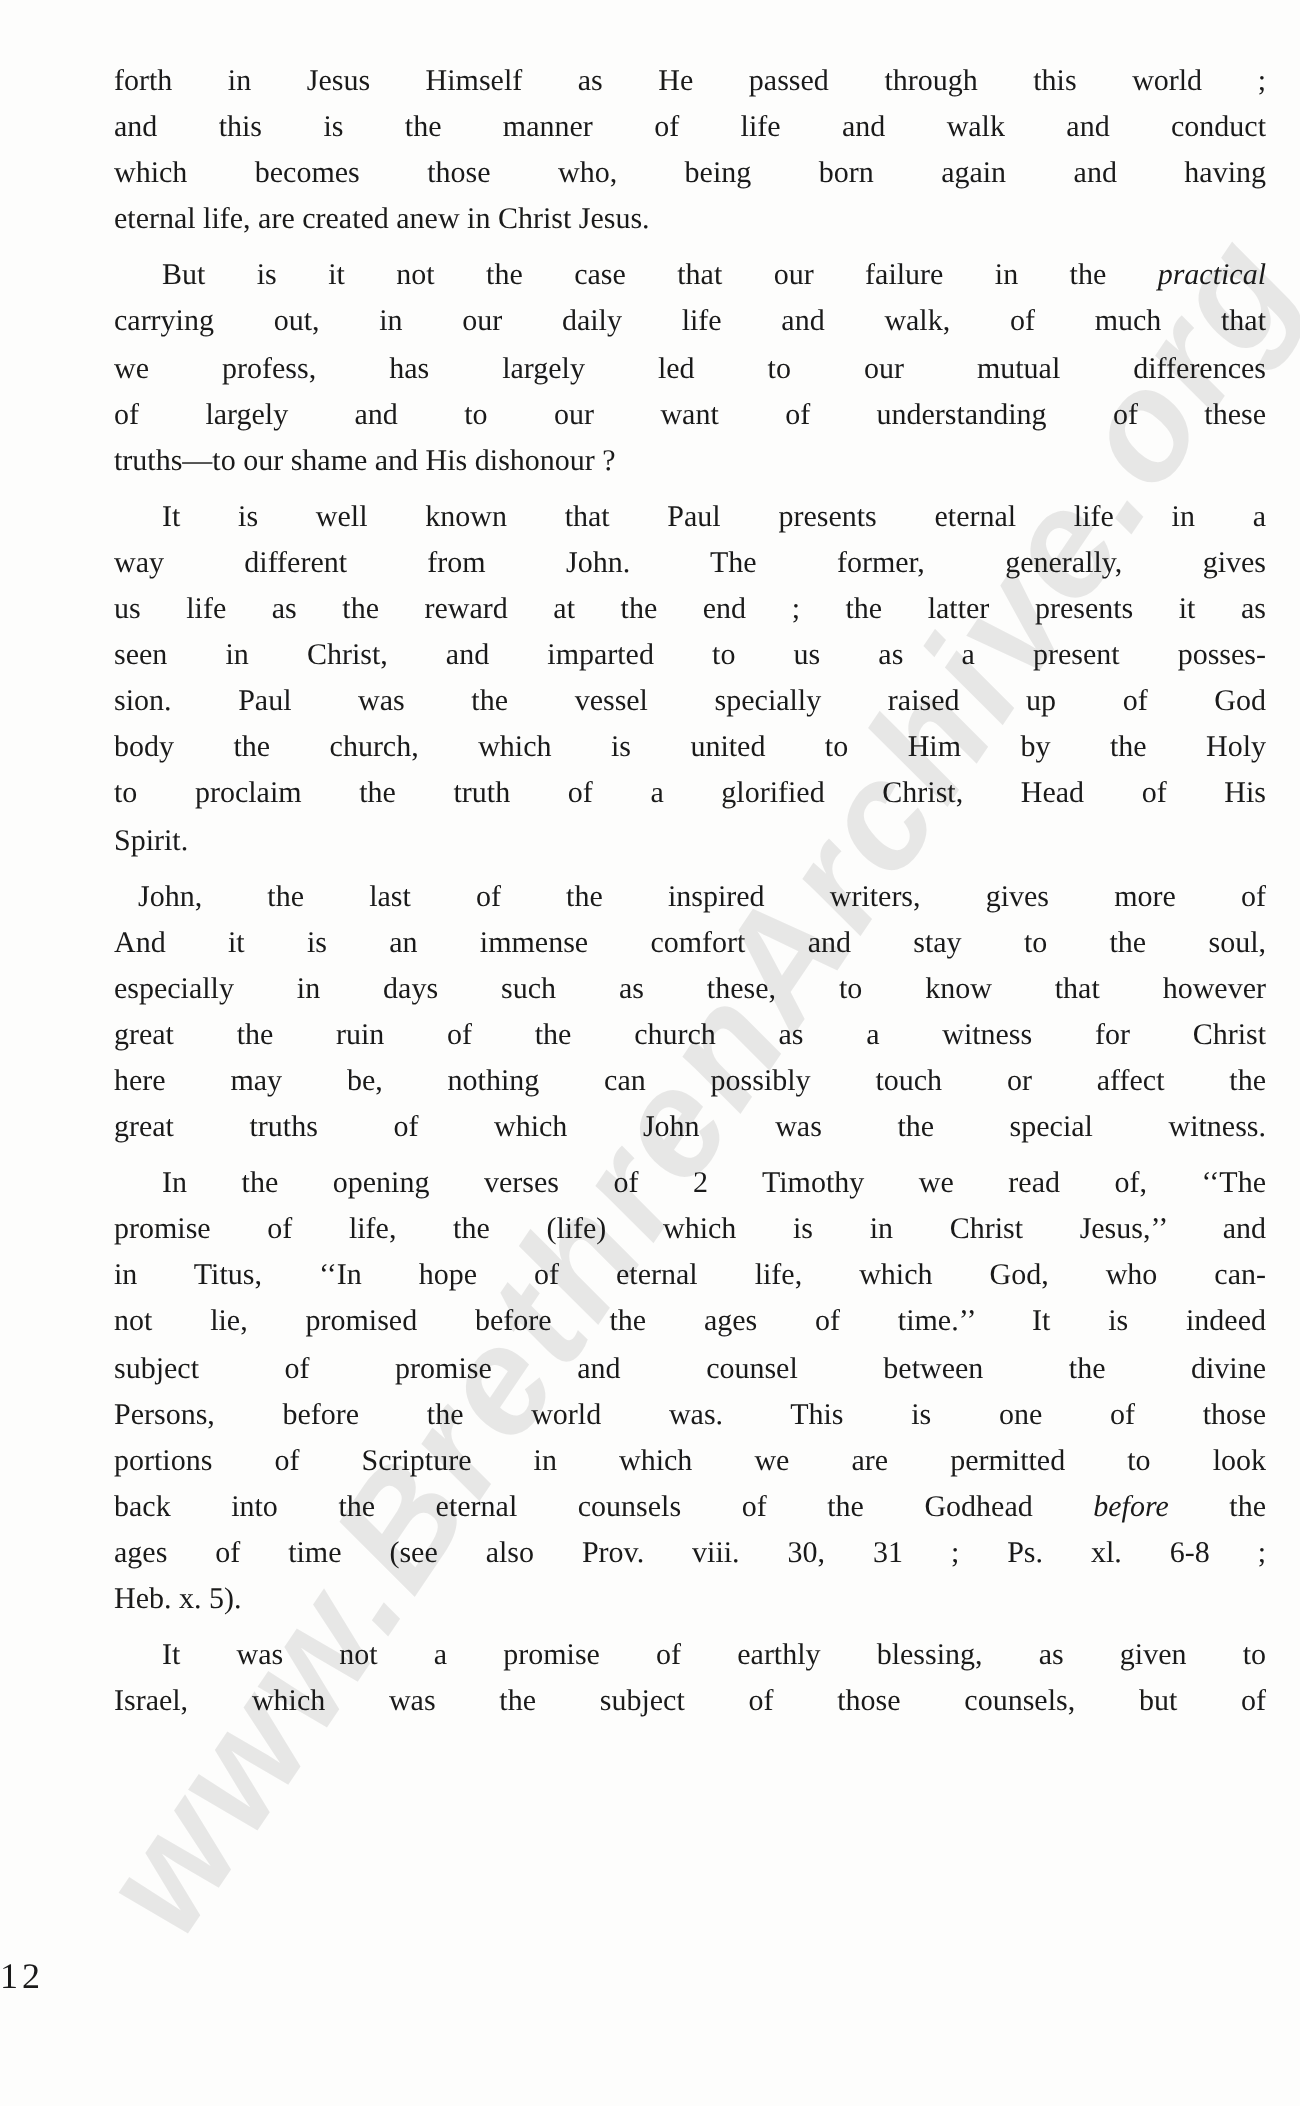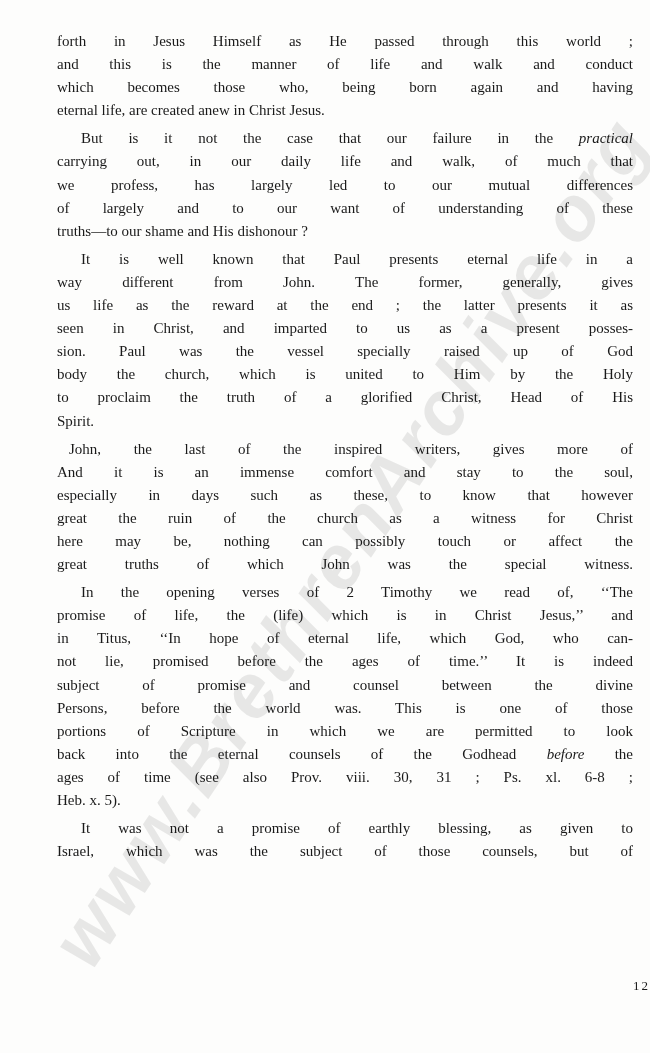--- a/index.html
+++ b/index.html
@@ -41,22 +41,22 @@
     text-align-last:justify;
     min-height:23.1px;
   }
   .ln.end{text-align-last:left;}
   .ln.ind{text-indent:24px;}
   .ln.ind-sm{text-indent:12px;}
   .ln em{font-style:italic;}
   .pageno{
     position:absolute;
     left:0;right:0;top:978px;
-    text-align:right;
-    font-size:13px;
+    text-align:left;
+    font-size:18px;
     letter-spacing:2px;
     z-index:1;
   }
 </style>
 </head>
 <body>
 
 <div class="page">
 
   <div class="watermark">www.BrethrenArchive.org</div>

